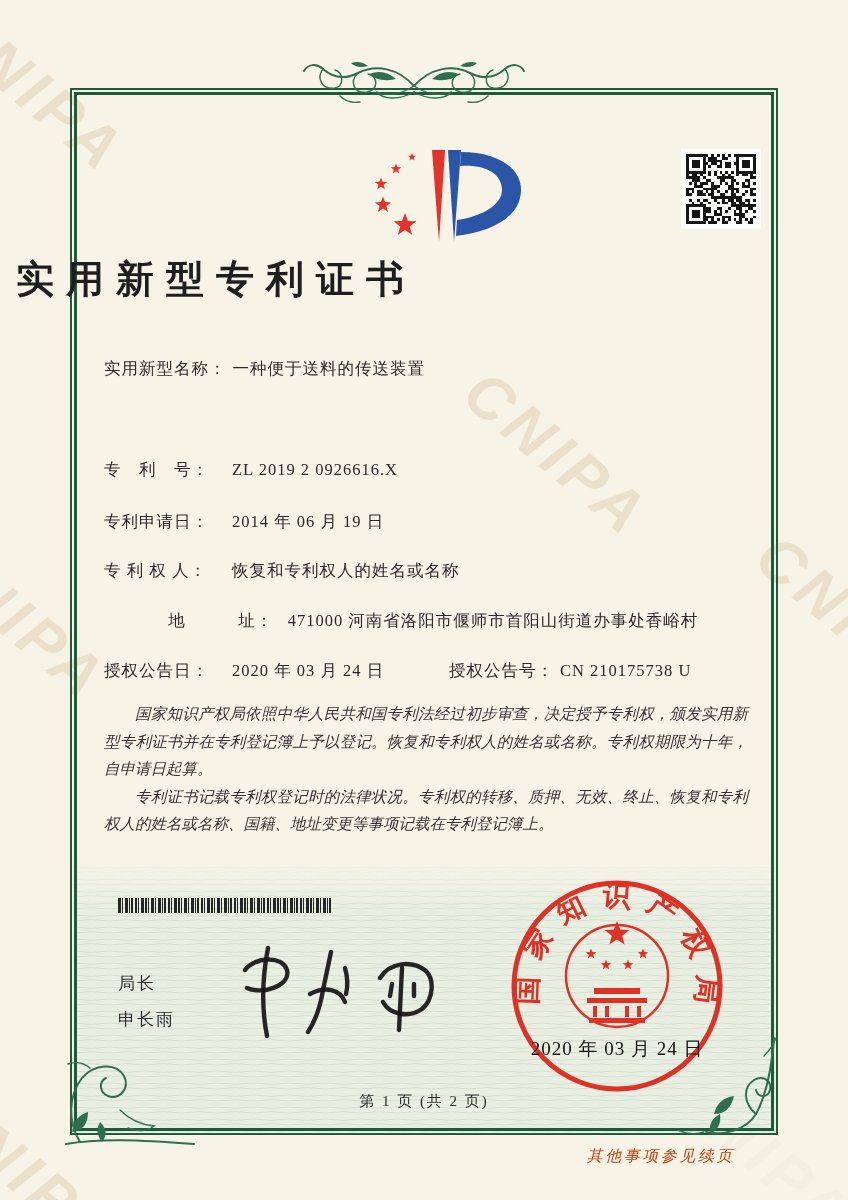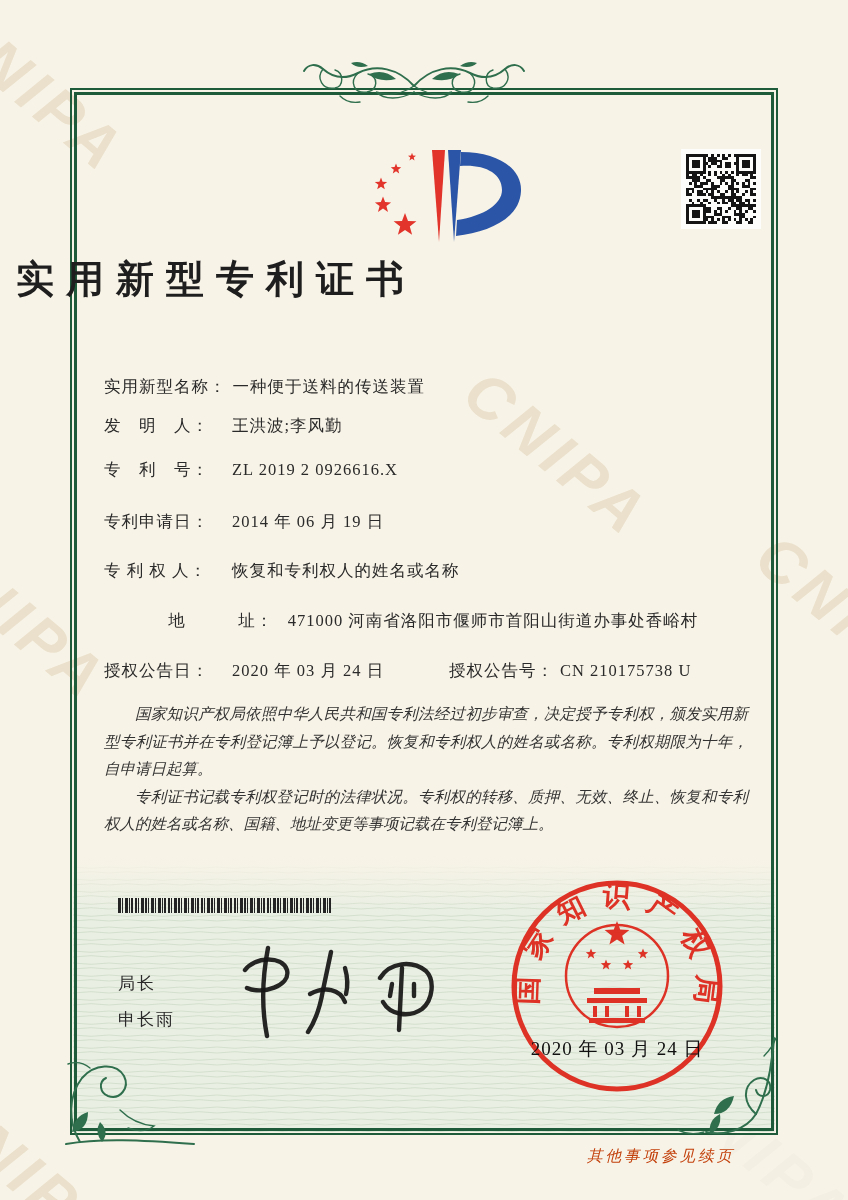--- a/index.html
+++ b/index.html
@@ -830,25 +830,22 @@
       <i class="f"></i>
       <i class=""></i>
       <i class=""></i>
       <i class="f"></i>
       <i class="f"></i>
       <i class=""></i>
     </div>
 
   <div class="title">实用新型专利证书</div>
 
-  <div class="row" style="top:376px;">
+  <div class="row" style="top:358px;">
     <span class="lbl">实用新型名称：</span><span class="val">一种便于送料的传送装置</span>
-  </div>
-  <div class="row" style="top:415px;">
-    <span class="lbl">发　明　人：</span><span class="val">王洪波;李风勤</span>
   </div>
   <div class="row" style="top:459px;">
     <span class="lbl">专　利　号：</span><span class="val">ZL 2019 2 0926616.X</span>
   </div>
   <div class="row" style="top:511px;">
     <span class="lbl">专利申请日：</span><span class="val">2014 年 06 月 19 日</span>
   </div>
   <div class="row" style="top:560px;">
     <span class="lbl">专 利 权 人：</span><span class="val">恢复和专利权人的姓名或名称</span>
   </div>
@@ -905,15 +902,16 @@
       <rect x="82" y="126" width="60" height="5"></rect>
       <rect x="88" y="134" width="4" height="11"></rect>
       <rect x="100" y="134" width="4" height="11"></rect>
       <rect x="120" y="134" width="4" height="11"></rect>
       <rect x="132" y="134" width="4" height="11"></rect>
       <rect x="84" y="146" width="56" height="5"></rect>
     </g>
   </svg>
   <div class="seal-date">2020 年 03 月 24 日</div>
 
+  <div class="page-info">第 1 页 (共 2 页)</div>
   <div class="cont-note">其他事项参见续页</div>
 
 </div>
 
 </body></html>

